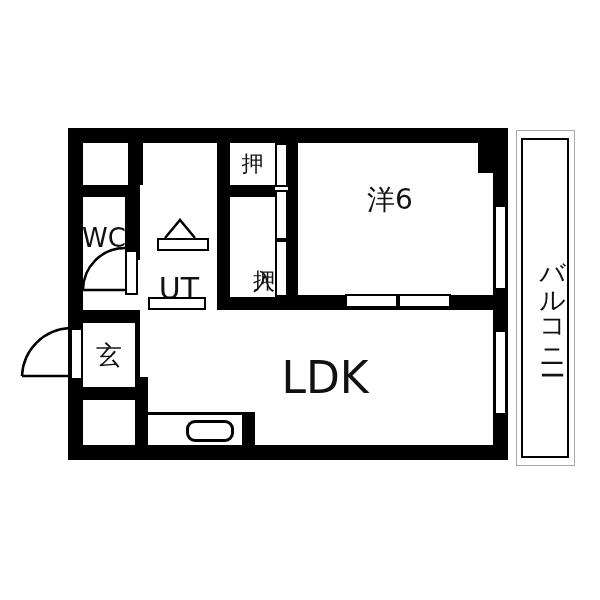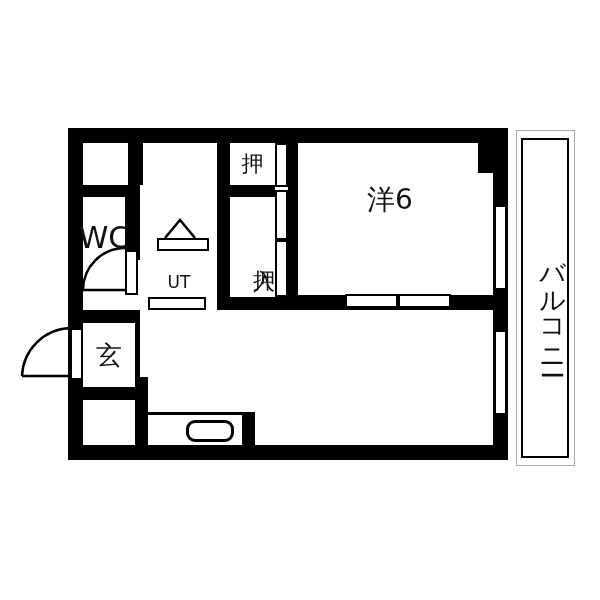--- a/index.html
+++ b/index.html
@@ -100,40 +100,40 @@
 
   <div class="wall" style="left:478px; top:418px; width:30px; height:42px;"></div>
 
   <div class="panel" style="left:494px; top:205px; width:13px; height:85px;"></div>
   <div class="panel" style="left:494px; top:330px; width:13px; height:85px;"></div>
 
   <div class="room" style="left:83px; top:143px; width:42px; height:42px;"></div>
 
   <div class="wall" style="left:83px; top:185px; width:57px; height:12px;"></div>
   <div class="room" style="left:83px; top:197px; width:42px; height:96px;"></div>
-  <div class="label" style="left:83px; top:205px; width:42px; height:66px; font-size:30px; flex-direction:column; line-height:1.0;">WC</div>
+  <div class="label" style="left:83px; top:205px; width:42px; height:66px; font-size:26px; flex-direction:column; line-height:1.0;">WC</div>
 
   <div class="wall" style="left:125px; top:185px; width:15px; height:75px;"></div>
 
   <svg style="position:absolute; left:83px; top:248px; width:50px; height:48px; overflow:visible;">
     <path d="M 42 0 A 42 42 0 0 0 0 42" fill="none" stroke="#000000" stroke-width="2.5"></path>
     <line x1="0" y1="42" x2="42" y2="42" stroke="#000000" stroke-width="2.5"></line>
   </svg>
   <div class="panel" style="left:125px; top:250px; width:13px; height:45px;"></div>
 
   <div class="room" style="left:143px; top:172px; width:74px; height:66px;"></div>
 
   <svg style="position:absolute; left:162px; top:216px; width:36px; height:24px;">
     <path d="M 3 22 L 18 4 L 33 22" fill="none" stroke="#000000" stroke-width="2.5"></path>
   </svg>
 
   <div class="panel" style="left:157px; top:238px; width:52px; height:13px;"></div>
 
   <div class="room" style="left:140px; top:253px; width:78px; height:44px;"></div>
-  <div class="label" style="left:140px; top:260px; width:78px; height:44px; font-size:17px;">UT</div>
+  <div class="label" style="left:140px; top:267px; width:78px; height:44px; font-size:30px;">UT</div>
 
   <div class="panel" style="left:148px; top:297px; width:58px; height:13px;"></div>
 
   <div class="wall" style="left:217px; top:143px; width:13px; height:167px;"></div>
 
   <div class="wall" style="left:128px; top:143px; width:15px; height:42px;"></div>
 
   <div class="room" style="left:230px; top:143px; width:45px; height:42px;"></div>
   <div class="label" style="left:230px; top:143px; width:45px; height:42px; font-size:22px;">押</div>
 
@@ -171,20 +171,21 @@
 
   <svg style="position:absolute; left:20px; top:326px; width:56px; height:58px; overflow:visible;">
     <path d="M 50 2 A 50 50 0 0 0 2 50" fill="none" stroke="#000000" stroke-width="2.5"></path>
     <line x1="2" y1="50" x2="50" y2="50" stroke="#000000" stroke-width="2.5"></line>
   </svg>
 
   <div class="room" style="left:83px; top:400px; width:52px; height:45px;"></div>
   <div class="wall" style="left:135px; top:400px; width:13px; height:45px;"></div>
 
   <div class="room" style="left:148px; top:310px; width:345px; height:135px;"></div>
+  <div class="label" style="left:250px; top:348px; width:150px; height:60px; font-size:44px;">LDK</div>
 
   <div class="room" style="left:140px; top:322px; width:10px; height:55px;"></div>
 
   <div class="room" style="left:148px; top:412px; width:94px; height:33px;"></div>
   <div class="thinline" style="left:148px; top:412px; width:94px; height:3px;"></div>
   <div class="sink" style="left:186px; top:420px; width:48px; height:22px;"></div>
   <div class="wall" style="left:242px; top:412px; width:13px; height:33px;"></div>
 
 </div>
 

